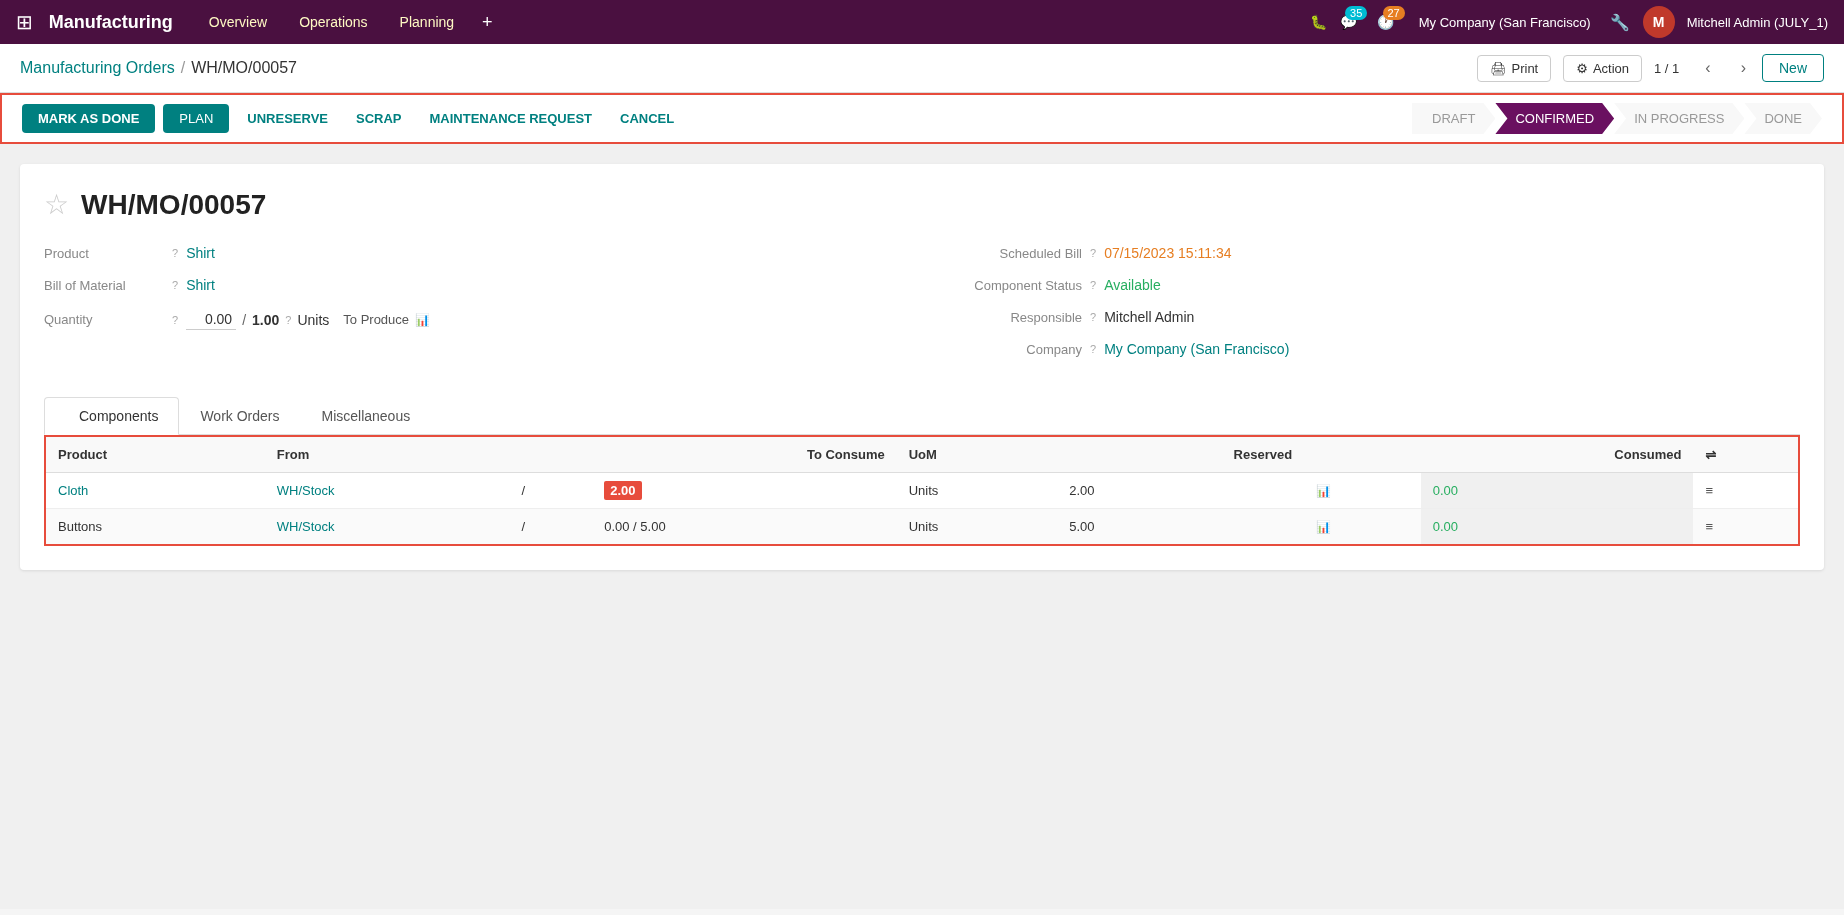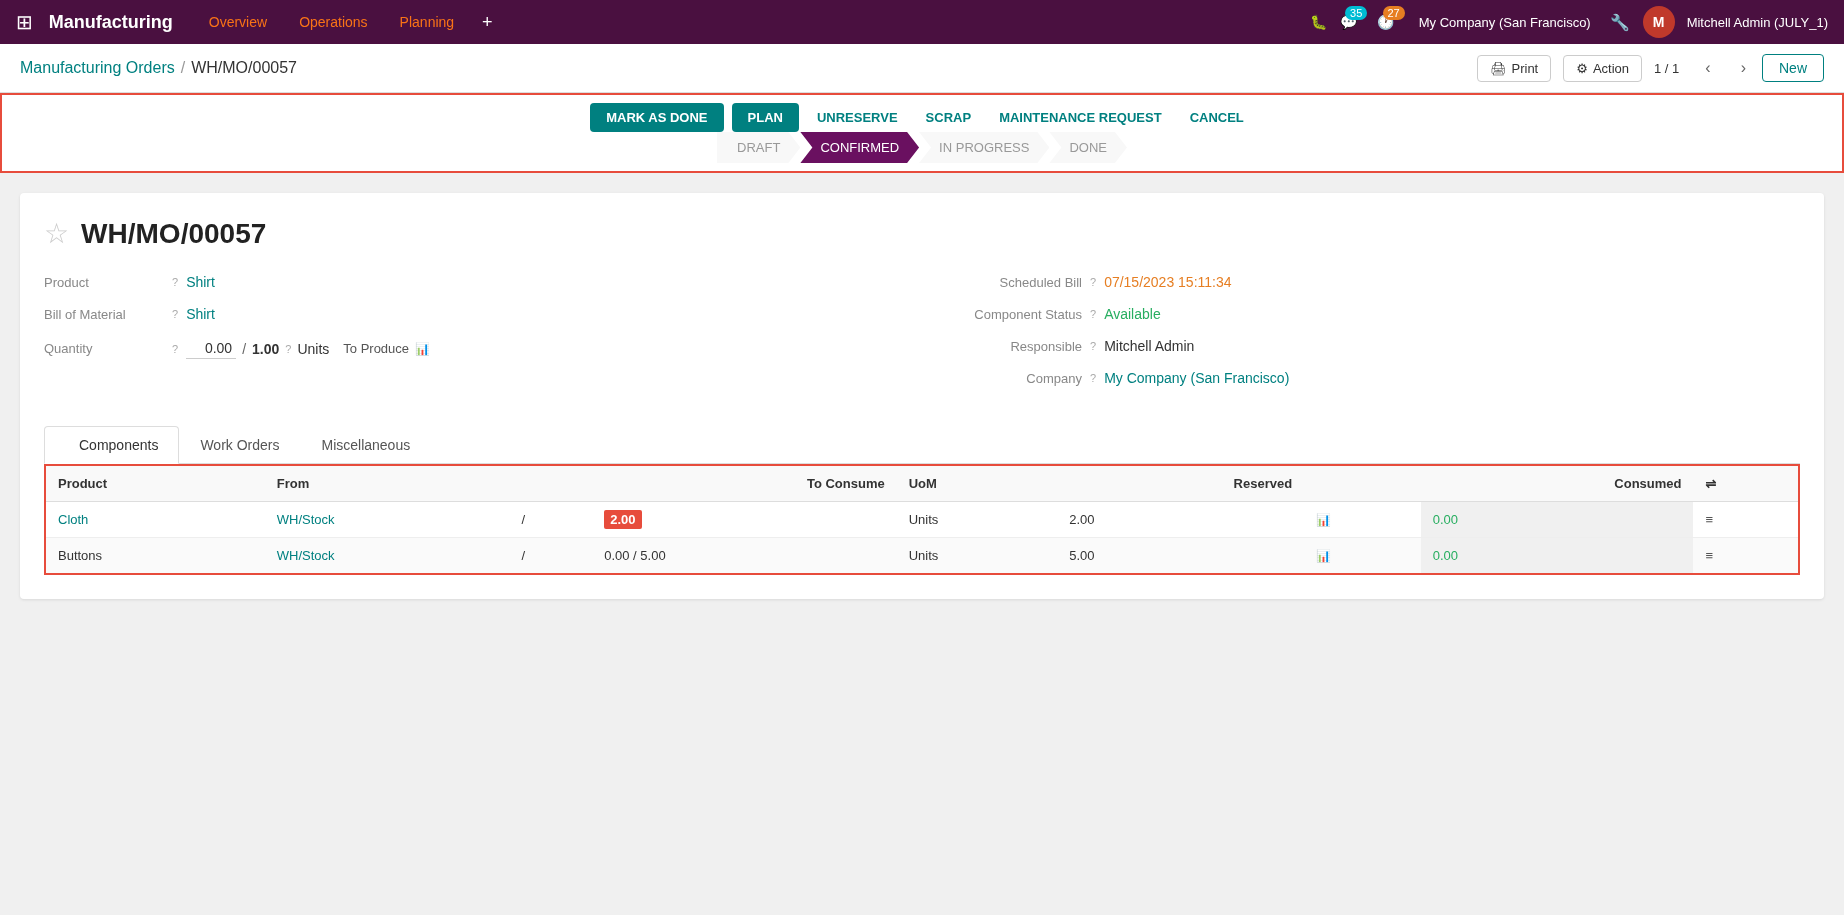--- a/index.html
+++ b/index.html
@@ -10,21 +10,21 @@
       background: #4a1040;
       color: white;
       display: flex;
       align-items: center;
       padding: 0 16px;
       height: 44px;
       gap: 8px;
     }
     .top-nav .app-grid { font-size: 20px; cursor: pointer; margin-right: 8px; }
     .top-nav .app-name { font-size: 18px; font-weight: bold; margin-right: 16px; }
-    .top-nav .nav-item { color: #f97316; text-decoration: none; padding: 0 12px; height: 44px; display: flex; align-items: center; font-size: 14px; cursor: pointer; }
+    .top-nav .nav-item { color: #fef9c3; text-decoration: none; padding: 0 12px; height: 44px; display: flex; align-items: center; font-size: 14px; cursor: pointer; }
     .top-nav .nav-plus { color: white; cursor: pointer; font-size: 18px; padding: 0 8px; }
     .top-nav .spacer { flex: 1; }
     .top-nav .nav-icons { display: flex; align-items: center; gap: 12px; }
     .nav-badge { position: relative; display: flex; align-items: center; cursor: pointer; }
     .badge-count {
       background: #00bcd4;
       color: white;
       border-radius: 10px;
       font-size: 11px;
       padding: 1px 5px;
@@ -71,30 +71,29 @@
 
     
     .action-bar {
       background: white;
       padding: 8px 20px;
       display: flex;
       align-items: center;
       justify-content: space-between;
       border: 2px solid #e74c3c;
       margin: 0;
-      flex-direction: column;
     }
     .action-buttons { display: flex; align-items: center; gap: 8px; }
     .btn-mark-done {
       background: #008080; color: white; border: none; border-radius: 4px;
       padding: 7px 16px; cursor: pointer; font-size: 13px; font-weight: bold;
     }
     .btn-plan {
       background: #008080; color: white; border: none; border-radius: 4px;
-      padding: 7px 16px; cursor: pointer; font-size: 13px; font-weight: bold;
+      padding: 7px 16px; cursor: pointer; font-size: 13px; font-weight: normal;
     }
     .btn-text {
       background: none; border: none; color: #008080; cursor: pointer;
       font-size: 13px; font-weight: bold; padding: 7px 10px;
     }
 
     
     .status-bar { display: flex; align-items: center; gap: 0; }
     .status-item {
       padding: 8px 20px;

